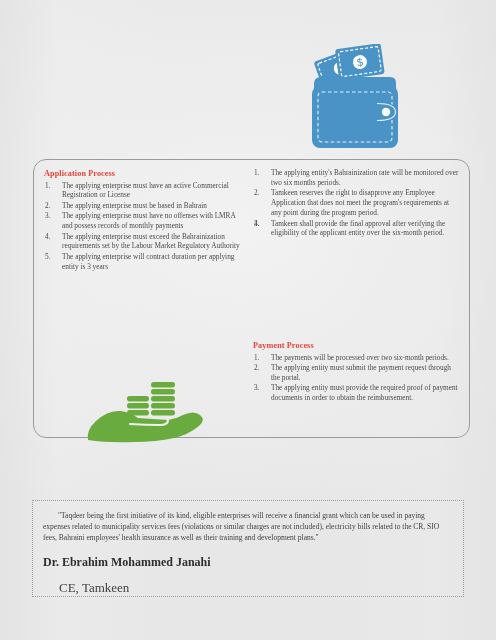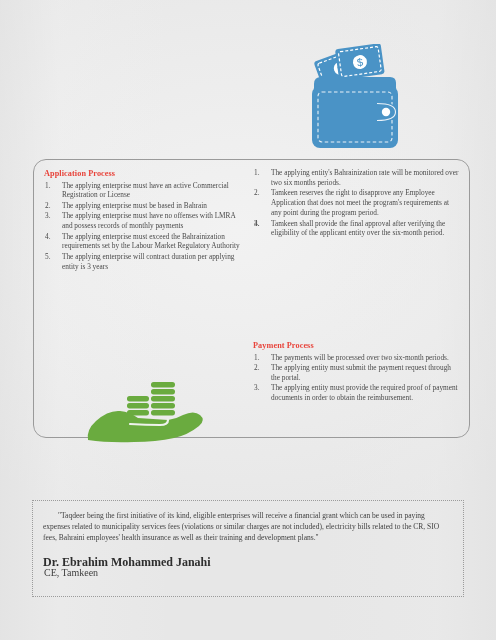--- a/index.html
+++ b/index.html
@@ -133,22 +133,22 @@
     text-indent: 15px;
   }
   .quote-name {
     margin: 13px 0 0 0;
     font-weight: bold;
     font-size: 12px;
     line-height: 10.5px;
     color: #2e2e2e;
   }
   .quote-role {
-    margin: 1px;
-    font-size: 10px;
+    margin: 16px;
+    font-size: 13px;
     line-height: 10.5px;
     color: #3f3f3f;
   }
 </style>
 </head>
 <body>
 
 <div class="page">
   <div class="sheen"></div>
 

